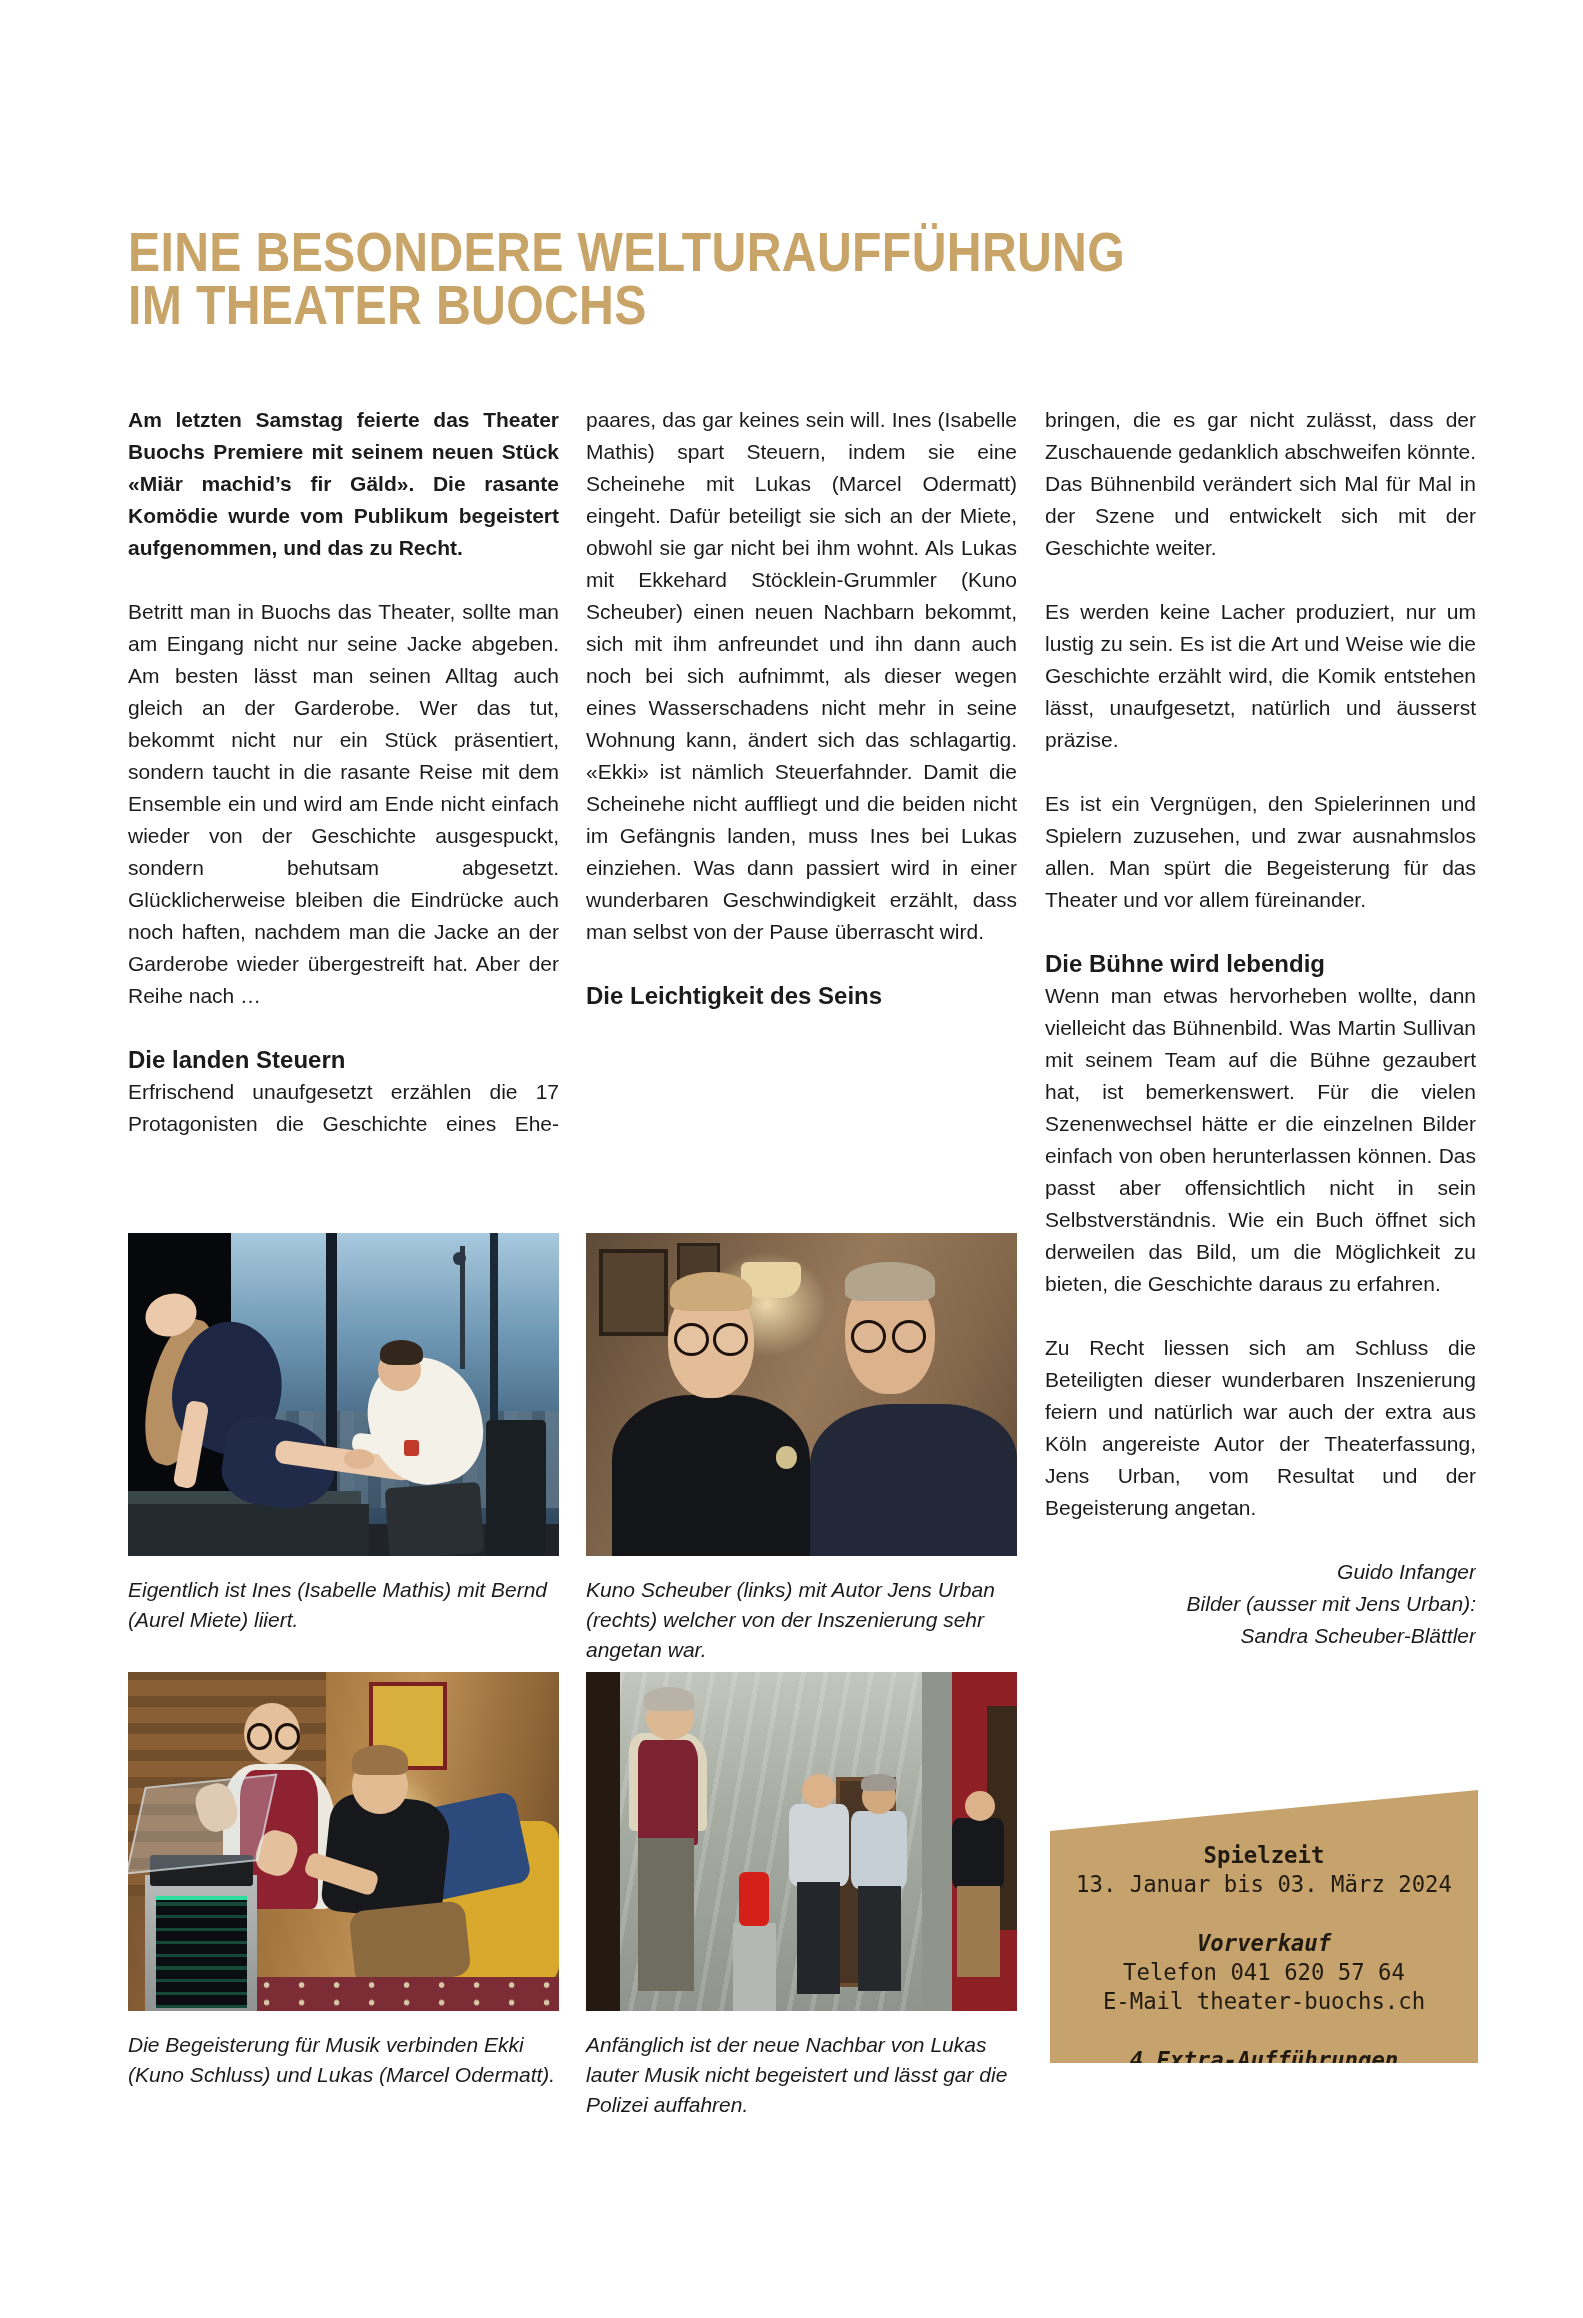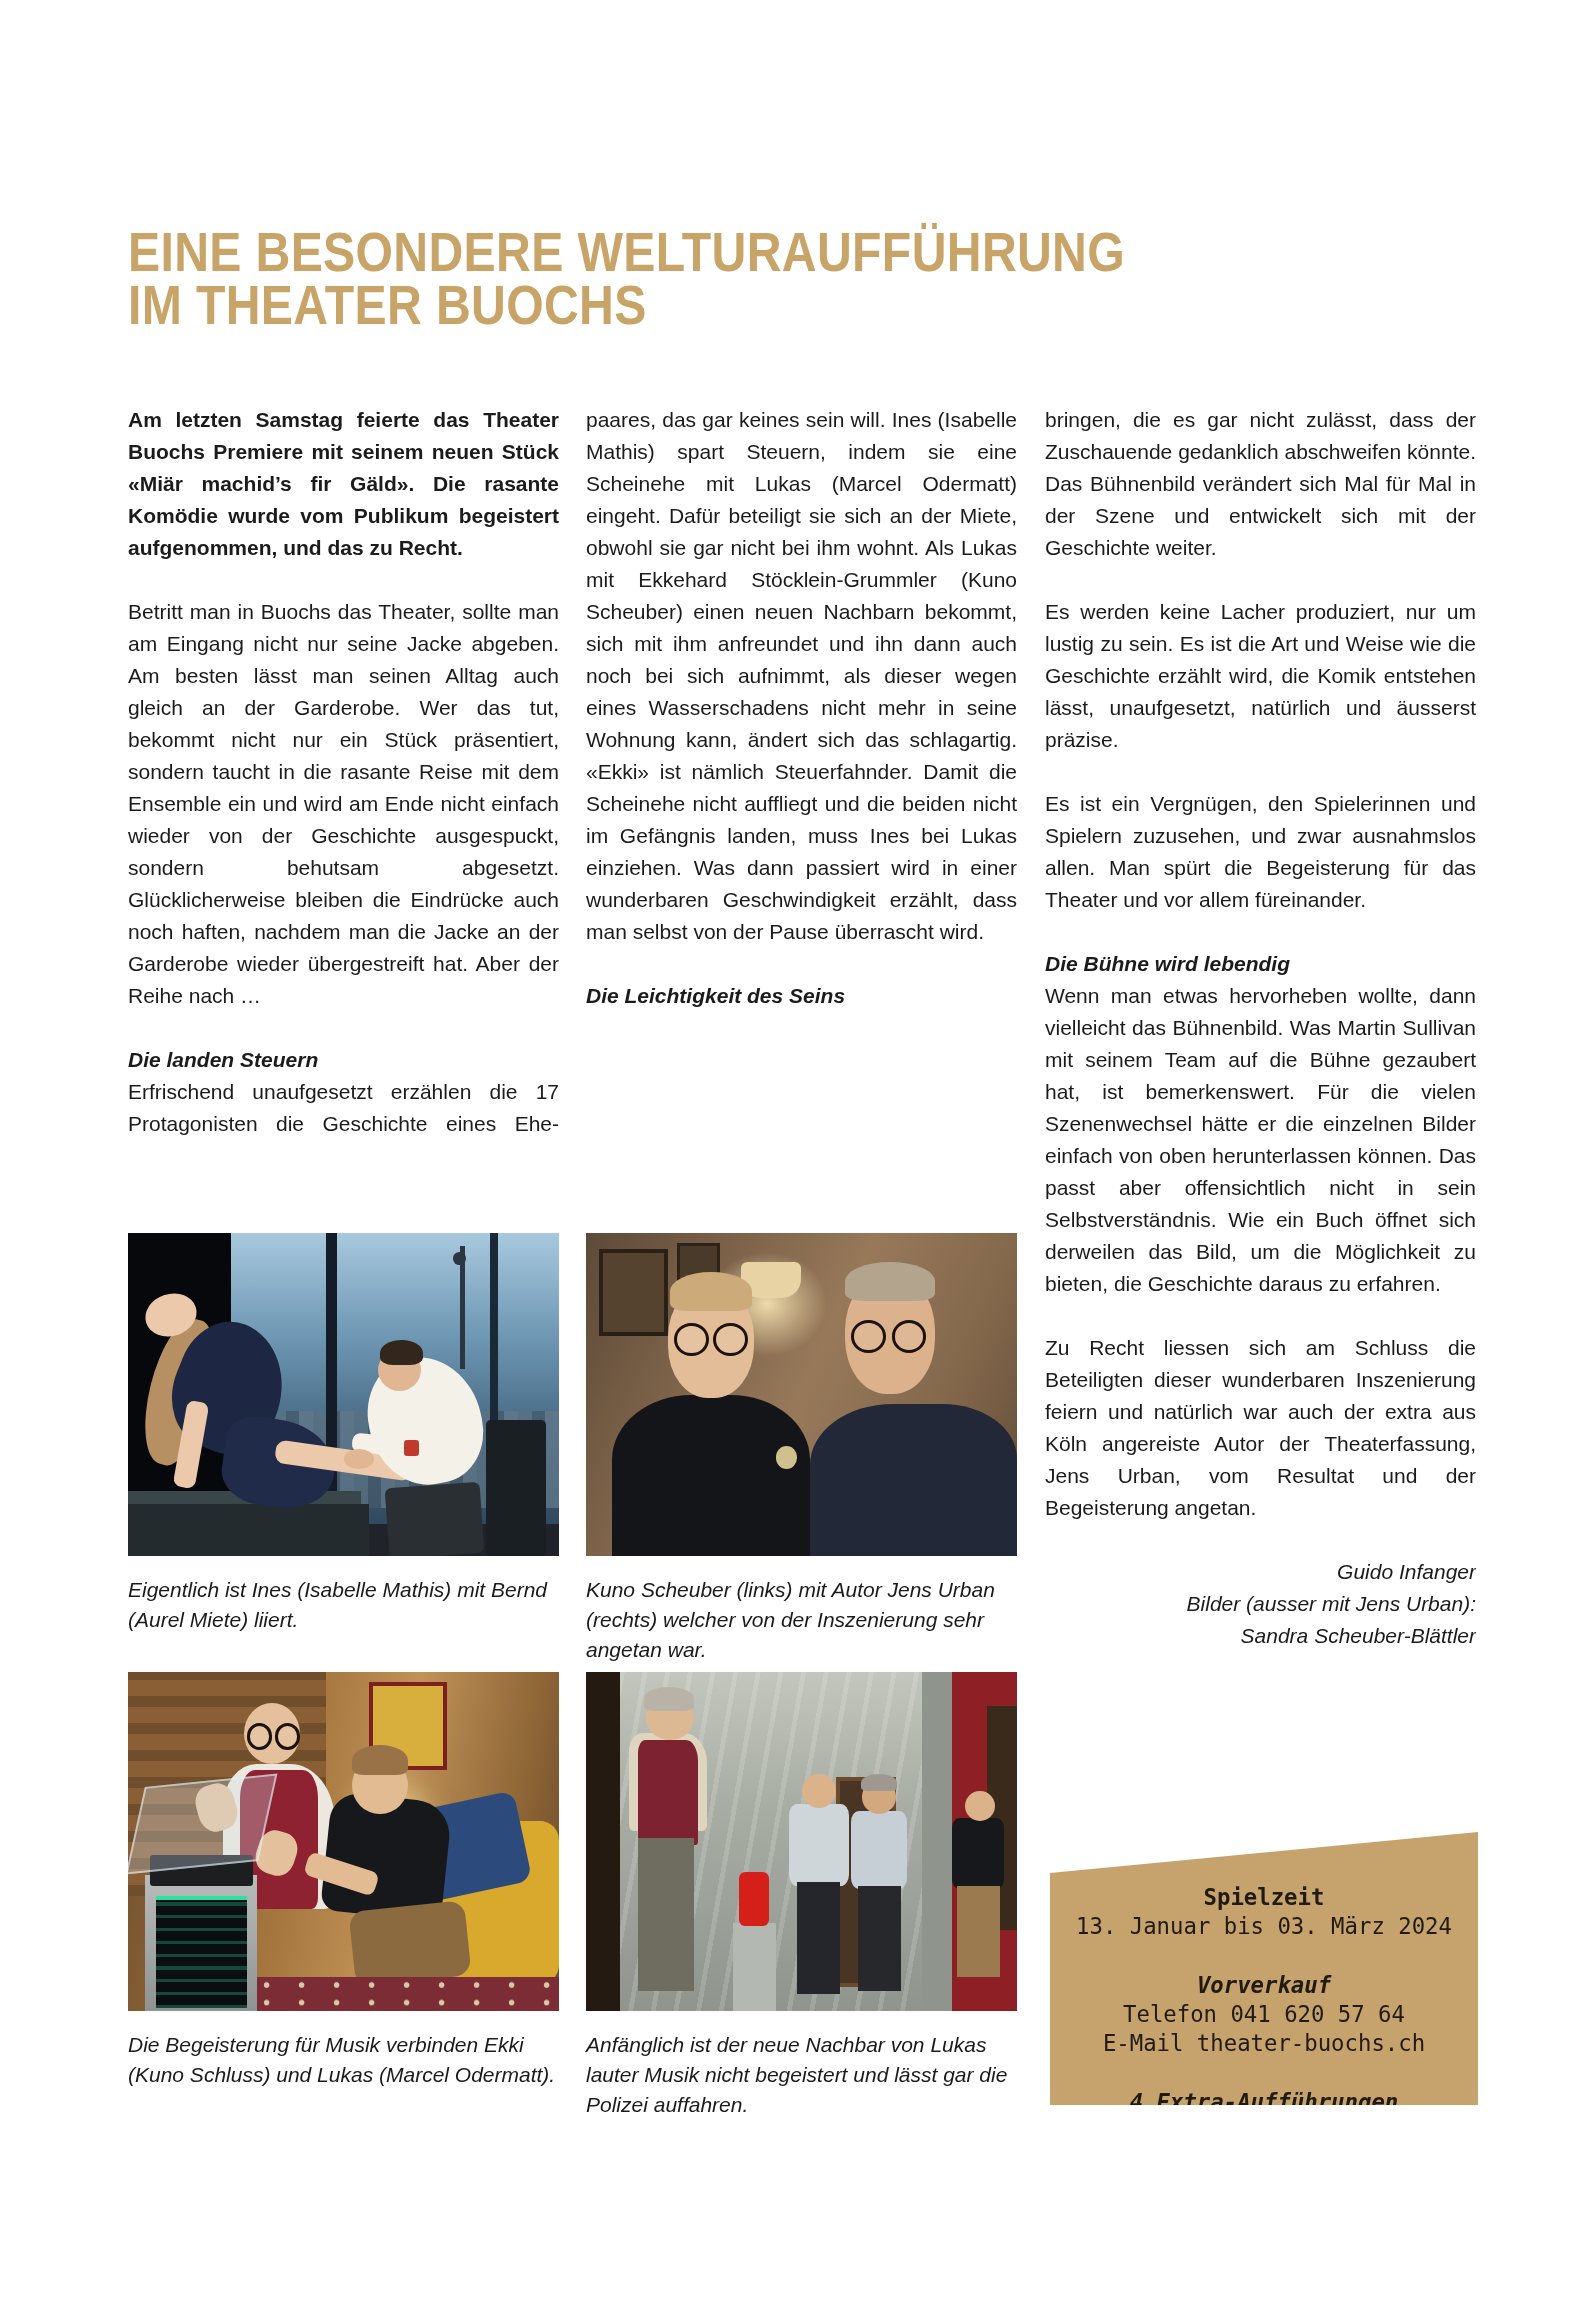--- a/index.html
+++ b/index.html
@@ -22,21 +22,21 @@
   .col {
     position:absolute; top:404px; width:431px;
     font-size:21px; line-height:32px; text-align:justify; hyphens:manual;
   }
   .col-1 { left:128px;  height:825px; overflow:hidden; }
   .col-2 { left:586px;  height:825px; overflow:hidden; }
   .col-3 { left:1045px; height:1412px; overflow:hidden; }
   .col p + p { margin-top:32px; }
   .lead { font-weight:700; }
   .cont { text-align-last:justify; }
-  .col h2 { font-size:21px; line-height:32px; font-weight:700; margin-top:32px;font-style:italic; }
+  .col h2 { font-size:24px; line-height:32px; font-weight:700; margin-top:32px; }
   .col h2 + p { margin-top:0; }
   .credits { margin-top:32px; font-style:italic; text-align:right; line-height:32px; }
   .credits span { display:block; }
 
   
   .caption {
     position:absolute; width:431px; font-style:italic;
     font-size:21px; line-height:30px; text-align:left;
   }
   .cap-1 { left:128px; top:1575px; }
@@ -159,21 +159,21 @@
   .p4-cop2-head { left:64%; top:32%; width:8%; height:10%; background:#d2a87e; border-radius:50%; }
   .p4-cop2-hair { left:63.8%; top:30%; width:8.4%; height:5%; background:#9e9890; border-radius:50% 50% 20% 20%; }
   .p4-cop2-shirt { left:61.5%; top:41%; width:13%; height:23%; background:#c6ced6; border-radius:14%; }
   .p4-cop2-pants { left:63%; top:63%; width:10%; height:31%; background:#26282c; }
   .p4-guy-head { left:88%; top:35%; width:7%; height:9%; background:#dcb28a; border-radius:50%; }
   .p4-guy-shirt { left:85%; top:43%; width:12%; height:21%; background:#17181b; border-radius:14%; }
   .p4-guy-pants { left:86%; top:63%; width:10%; height:27%; background:#9a7a4e; }
 
   
   .infobox {
-    position:absolute; left:1050px; top:1832px; width:428px; height:273px;
+    position:absolute; left:1050px; top:1790px; width:428px; height:273px;
     background:#c6a26d; clip-path:polygon(0 41px,100% 0,100% 100%,0 100%);
     font-family:"DejaVu Sans Mono", monospace; color:#201a10;
     text-align:center; padding:51px 16px 0 16px; font-size:22.3px; line-height:29px;
   }
   .infobox .b { font-weight:700; }
   .infobox .gap { margin-top:30px;font-style:italic; }
 </style>
 </head>
 <body>
 

